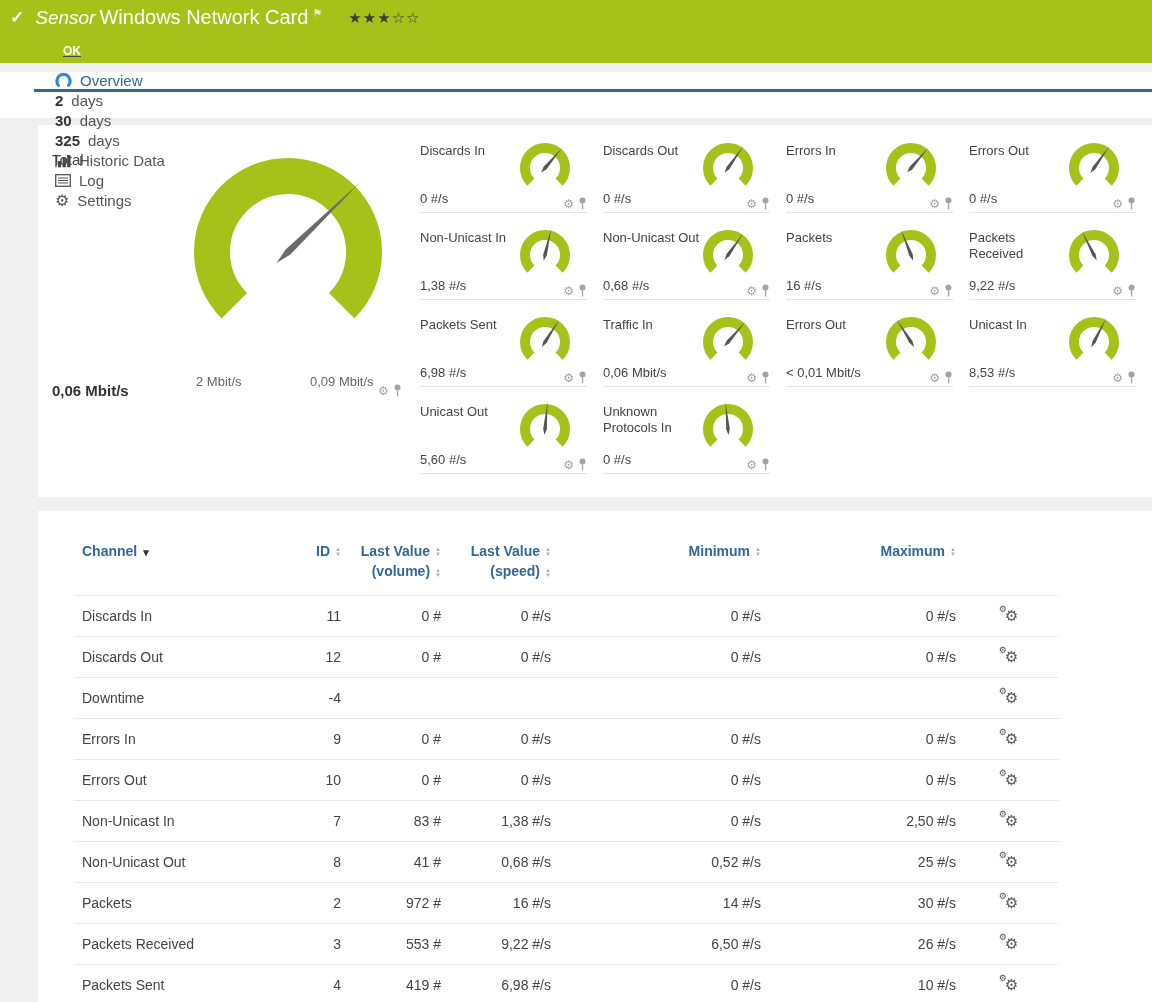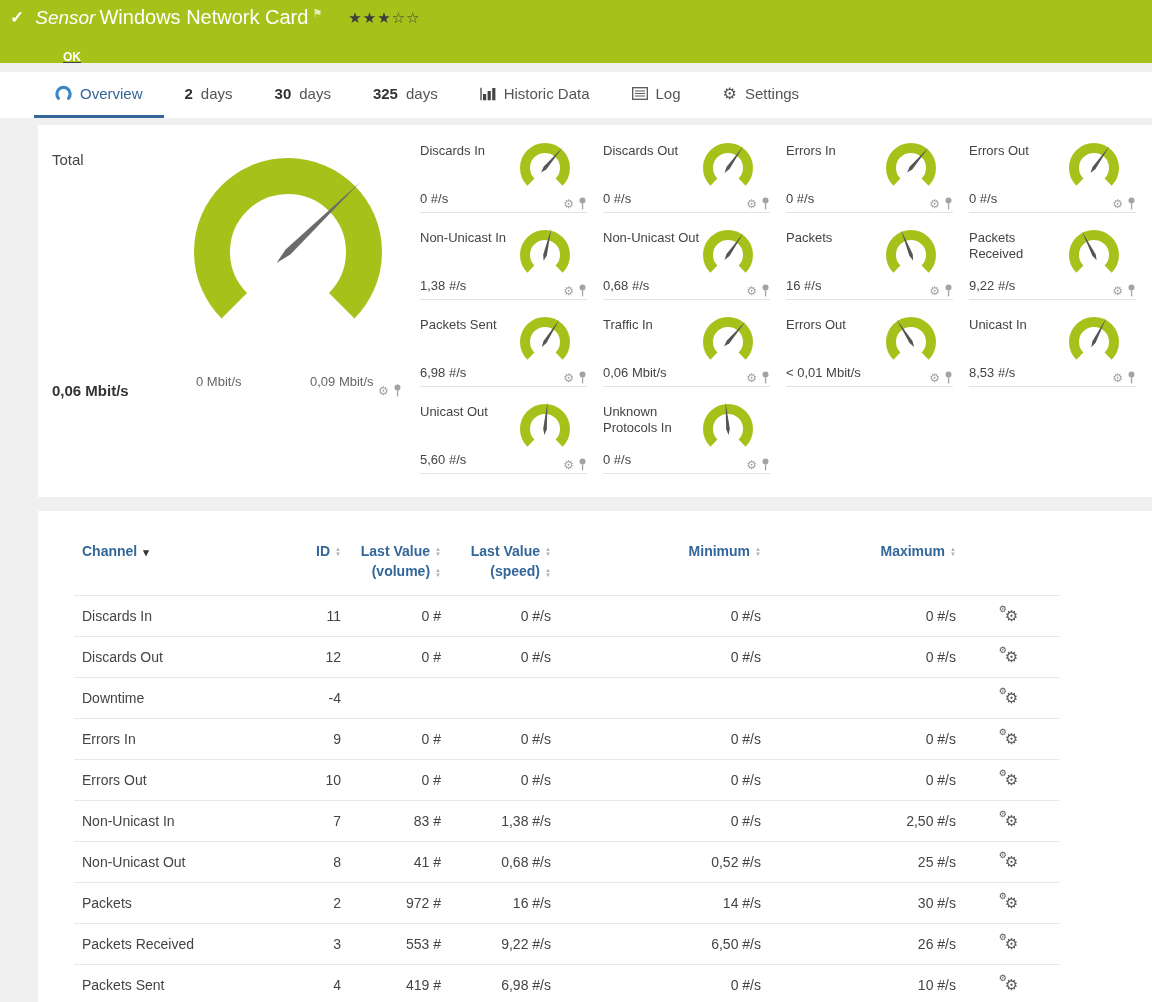--- a/index.html
+++ b/index.html
@@ -8,25 +8,25 @@
 
   
   .topbar { background:#a6c21a; height:63px; padding:6px 12px 0 10px; }
   .topbar-line1 { display:flex; align-items:center; }
   .check { color:#fff; font-size:17px; font-weight:bold; margin-right:11px; }
   .sensor-type { color:#fff; font-style:italic; font-size:19px; margin-right:4px; }
   .sensor-name { color:#fff; font-size:20px; font-weight:normal; }
   .flag { color:#e3eec0; font-size:11px; margin-left:4px; align-self:flex-start; margin-top:1px; }
   .stars { margin-left:26px; font-size:15px; color:#3d3d3d; letter-spacing:1px; cursor:pointer; }
   .star { display:inline-block; }
-  .topbar-line2 { margin-left:53px; margin-top:18px;text-decoration:underline; }
+  .topbar-line2 { margin-left:53px; margin-top:12px;text-decoration:underline; }
   .status-ok { color:#fff; font-size:12px; font-weight:bold; }
 
   
-  .tabs { background:#fff; margin-top:9px; height:46px; display:flex; align-items:stretch; padding-left:34px; }
+  .tabs { background:#fff; margin-top:9px; height:46px; display:flex; align-items:stretch; padding-left:34px;flex-direction:column; }
   .tab { display:flex; align-items:center; gap:8px; padding:0 21px; font-size:15px; color:#555;
          cursor:pointer; border-bottom:3px solid transparent; white-space:nowrap; }
   .tab.active { color:#336699; border-bottom-color:#336699; }
   .tab-num { font-weight:bold; color:#333; }
   .tab-icon { display:inline-flex; align-items:center; }
   .gear-glyph { font-size:16px; color:#555; line-height:1; }
 
   
   main { padding:7px 0 0 38px; }
   .panel { background:#fff; }
@@ -136,21 +136,21 @@
 
 <main>
 
   <section class="panel gauges-panel">
     <div class="total-block">
       <div class="total-label">Total</div>
       <div class="total-gauge" id="total-gauge"><svg width="210" height="192" viewBox="0 0 210 192">
     <path d="M 51.3 153.7 A 76 76 0 1 1 158.7 153.7" fill="none" stroke="#a6c21a" stroke-width="36"></path>
     <polygon points="102.6,97.5 176.8,30.4 107.4,102.5 93.5,111.1" fill="#6b6b6b"></polygon>
   </svg></div>
-      <div class="total-min">0 Mbit/s</div>
+      <div class="total-min">2 Mbit/s</div>
       <div class="total-max">0,09 Mbit/s</div>
       <div class="total-value">0,06 Mbit/s</div>
       <div class="total-icons icons" id="total-icons">
           <span class="gear-icon">⚙</span>
           <span class="pin-icon">
             <svg width="9" height="13" viewBox="0 0 9 13">
               <circle cx="4.5" cy="3.6" r="3" fill="#a3a3a3"></circle>
               <rect x="3.9" y="6.4" width="1.3" height="6" fill="#a3a3a3"></rect>
             </svg>
           </span>

